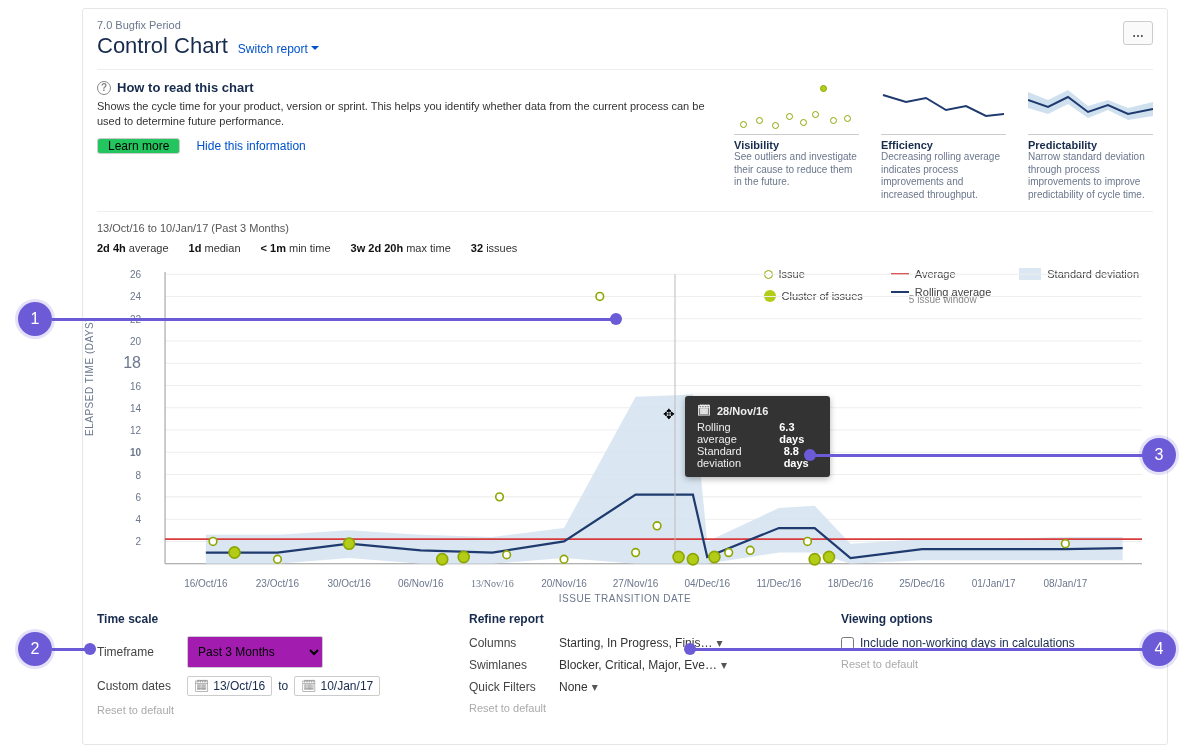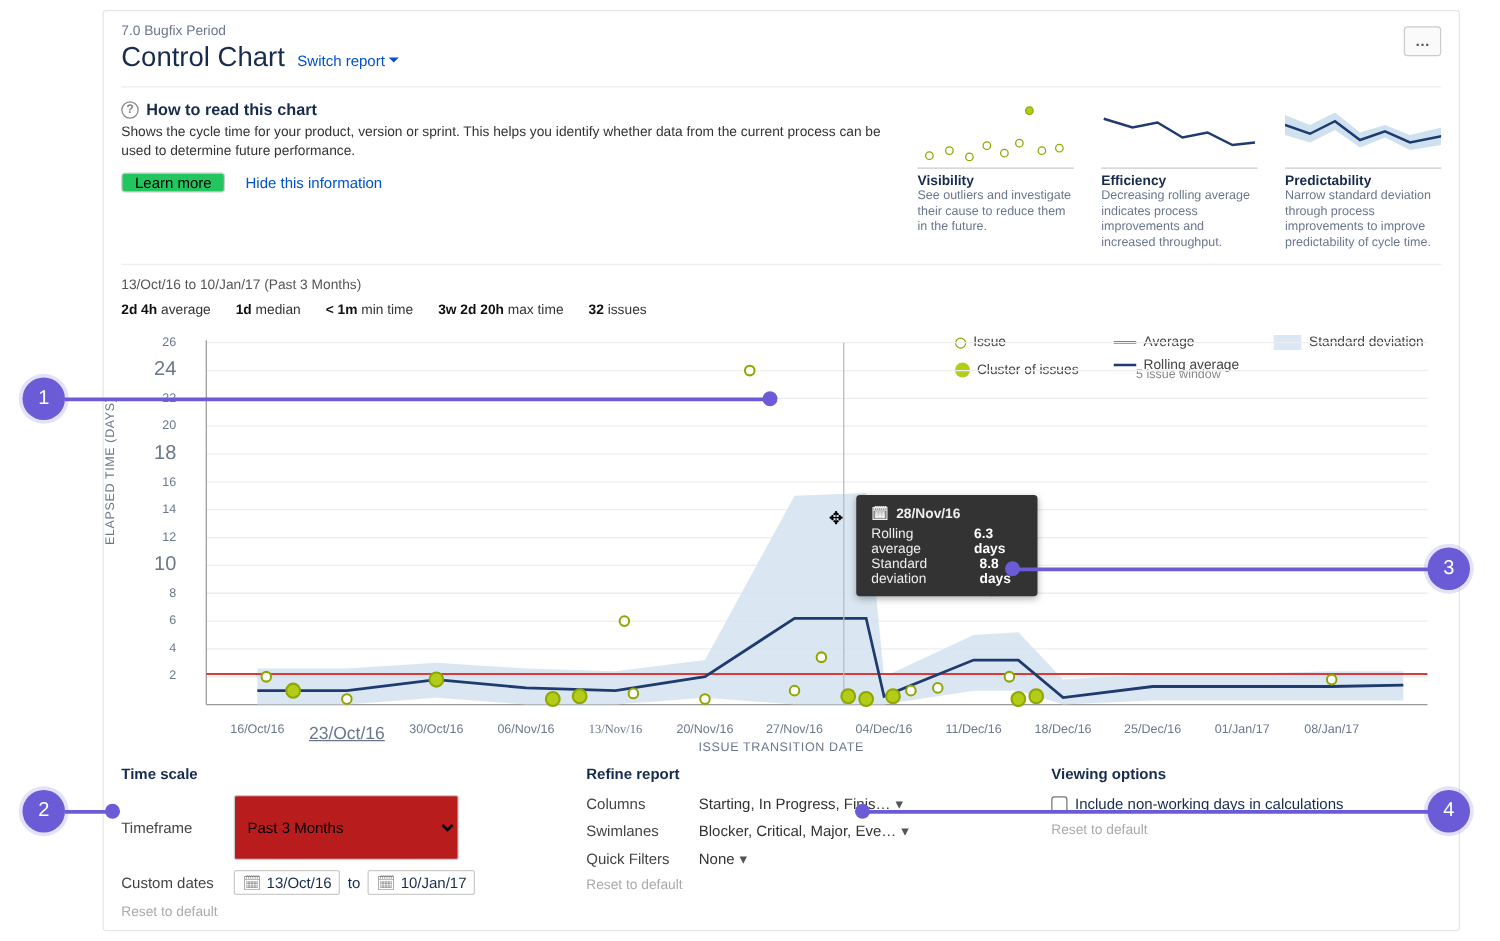--- a/index.html
+++ b/index.html
@@ -129,22 +129,22 @@
   
   .controls {
     display:flex; margin-top: 8px; gap: 60px;
     font-size: 12px;
   }
   .ctrl-col { flex: 1; }
   .ctrl-h { font-weight: bold; font-size: 12px; margin-bottom: 10px; }
   .ctrl-row { display:flex; align-items:center; margin-bottom:8px; }
   .ctrl-row label { width: 90px; color:#444; }
   select {
-    font-size:12px; padding:17px 6px; border:1px solid #ccc; border-radius:2px;
-    width: 180px; background:#b91c1c;
+    font-size:12px; padding:7px 6px; border:1px solid #ccc; border-radius:2px;
+    width: 136px; background:#a21caf;
   }
   .date-in {
     display:inline-flex; align-items:center;
     border:1px solid #ccc; border-radius:2px; padding:2px 6px; font-size:12px;
     background:#fff;
   }
   .date-in .cal { color:#777; margin-right:4px; font-size:12px; }
   .muted { color:#aaa; font-size:11px; }
   .dd { color:#333; font-size:12px; cursor:pointer; }
   .dd .car { margin-left:4px; color:#555; }
@@ -333,47 +333,47 @@
           </div>
         <div class="row">
             <span>Standard deviation</span>
             <b>8.8 days</b>
           </div>
       </div>
       <div class="move-cursor" style="left:518px; top:138px;">✥</div>
 
       <div id="xticks" style="position:absolute; left:0; right:0; bottom:-16px; height:14px;">
           <div style="position: absolute; top: 0px; font-size: 10px; color: rgb(107, 119, 140); transform: translateX(-50%); white-space: nowrap; left: 6.07407%;">16/Oct/16</div>
-          <div style="position: absolute; top: 0px; font-size: 14px; color: rgb(107, 119, 140); transform: translateX(-50%); white-space: nowrap; left: 13.2222%; text-decoration: underline;">23/Oct/16</div>
+          <div style="position: absolute; top: 0px; font-size: 10px; color: rgb(107, 119, 140); transform: translateX(-50%); white-space: nowrap; left: 13.2222%;">23/Oct/16</div>
           <div style="position: absolute; top: 0px; font-size: 10px; color: rgb(107, 119, 140); transform: translateX(-50%); white-space: nowrap; left: 20.3704%;">30/Oct/16</div>
           <div style="position: absolute; top: 0px; font-size: 10px; color: rgb(107, 119, 140); transform: translateX(-50%); white-space: nowrap; left: 27.5185%;">06/Nov/16</div>
           <div style="position: absolute; top: 0px; font-size: 10px; color: rgb(107, 119, 140); transform: translateX(-50%); white-space: nowrap; left: 34.6667%; font-family: Liberation Serif, serif;">13/Nov/16</div>
           <div style="position: absolute; top: 0px; font-size: 10px; color: rgb(107, 119, 140); transform: translateX(-50%); white-space: nowrap; left: 41.8148%;">20/Nov/16</div>
           <div style="position: absolute; top: 0px; font-size: 10px; color: rgb(107, 119, 140); transform: translateX(-50%); white-space: nowrap; left: 48.963%;">27/Nov/16</div>
           <div style="position: absolute; top: 0px; font-size: 10px; color: rgb(107, 119, 140); transform: translateX(-50%); white-space: nowrap; left: 56.1111%;">04/Dec/16</div>
           <div style="position: absolute; top: 0px; font-size: 10px; color: rgb(107, 119, 140); transform: translateX(-50%); white-space: nowrap; left: 63.2593%;">11/Dec/16</div>
           <div style="position: absolute; top: 0px; font-size: 10px; color: rgb(107, 119, 140); transform: translateX(-50%); white-space: nowrap; left: 70.4074%;">18/Dec/16</div>
           <div style="position: absolute; top: 0px; font-size: 10px; color: rgb(107, 119, 140); transform: translateX(-50%); white-space: nowrap; left: 77.5556%;">25/Dec/16</div>
           <div style="position: absolute; top: 0px; font-size: 10px; color: rgb(107, 119, 140); transform: translateX(-50%); white-space: nowrap; left: 84.7037%;">01/Jan/17</div>
           <div style="position: absolute; top: 0px; font-size: 10px; color: rgb(107, 119, 140); transform: translateX(-50%); white-space: nowrap; left: 91.8519%;">08/Jan/17</div>
         </div>
 
       <div id="yticks" style="position:absolute; left:-30px; top:0; bottom:0; width:28px;">
           <div style="position: absolute; right: 2px; font-size: 10px; color: rgb(107, 119, 140); transform: translateY(-50%); top: 88.7692%;">2</div>
           <div style="position: absolute; right: 2px; font-size: 10px; color: rgb(107, 119, 140); transform: translateY(-50%); top: 81.5385%;">4</div>
           <div style="position: absolute; right: 2px; font-size: 10px; color: rgb(107, 119, 140); transform: translateY(-50%); top: 74.3077%;">6</div>
           <div style="position: absolute; right: 2px; font-size: 10px; color: rgb(107, 119, 140); transform: translateY(-50%); top: 67.0769%;">8</div>
-          <div style="position: absolute; right: 2px; font-size: 16px; color: rgb(107, 119, 140); transform: translateY(-50%); top: 59.8462%;">10</div>
+          <div style="position: absolute; right: 2px; font-size: 10px; color: rgb(107, 119, 140); transform: translateY(-50%); top: 59.8462%; font-weight: bold;">10</div>
           <div style="position: absolute; right: 2px; font-size: 10px; color: rgb(107, 119, 140); transform: translateY(-50%); top: 52.6154%;">12</div>
           <div style="position: absolute; right: 2px; font-size: 10px; color: rgb(107, 119, 140); transform: translateY(-50%); top: 45.3846%;">14</div>
           <div style="position: absolute; right: 2px; font-size: 10px; color: rgb(107, 119, 140); transform: translateY(-50%); top: 38.1538%;">16</div>
           <div style="position: absolute; right: 2px; font-size: 16px; color: rgb(107, 119, 140); transform: translateY(-50%); top: 30.9231%;">18</div>
           <div style="position: absolute; right: 2px; font-size: 10px; color: rgb(107, 119, 140); transform: translateY(-50%); top: 23.6923%;">20</div>
           <div style="position: absolute; right: 2px; font-size: 10px; color: rgb(107, 119, 140); transform: translateY(-50%); top: 16.4615%;">22</div>
-          <div style="position: absolute; right: 2px; font-size: 16px; color: rgb(107, 119, 140); transform: translateY(-50%); top: 9.23077%;">24</div>
+          <div style="position: absolute; right: 2px; font-size: 10px; color: rgb(107, 119, 140); transform: translateY(-50%); top: 9.23077%;">24</div>
           <div style="position: absolute; right: 2px; font-size: 10px; color: rgb(107, 119, 140); transform: translateY(-50%); top: 2%;">26</div>
         </div>
     </div>
     <div class="xlabel">ISSUE TRANSITION DATE</div>
   </div>
 
   <div class="controls">
     <div class="ctrl-col">
       <div class="ctrl-h">Time scale</div>
       <div class="ctrl-row">

